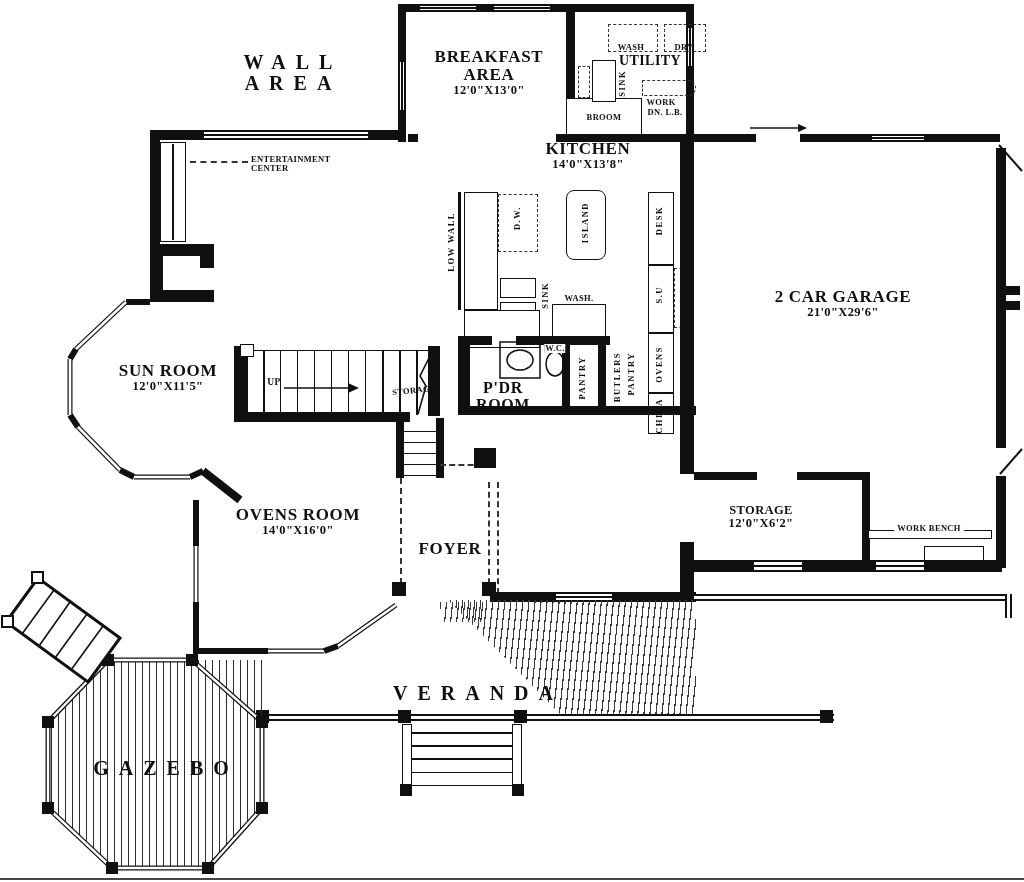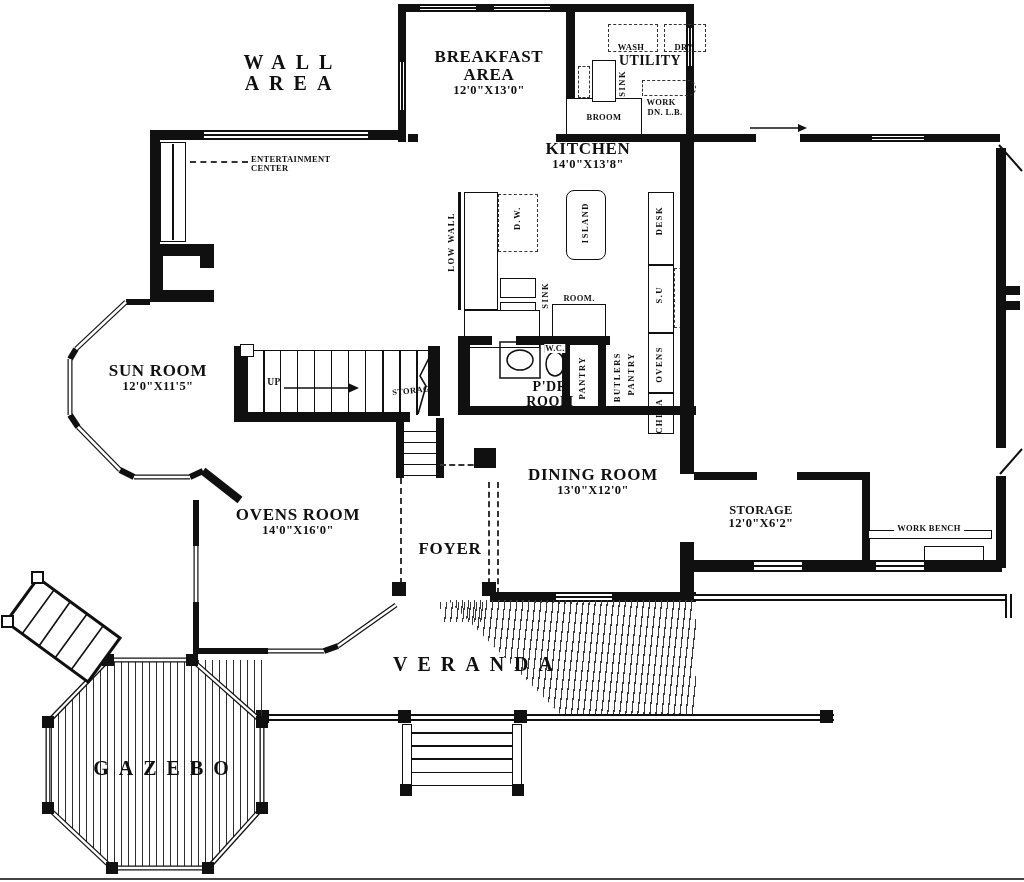--- a/index.html
+++ b/index.html
@@ -286,63 +286,63 @@
     <div>CENTER</div>
   </div>
   <div class="dashT" style="left:190px;top:161px;width:58px"></div>
 
   <div class="lbl big" style="left:588px;top:140px">
     <div>KITCHEN</div>
     <div class="mid">14'0"X13'8"</div>
   </div>
 
 
-
-  <div class="lbl big" style="left:158px;top:362px">
+  <div class="lbl big" style="left:843px;top:288px">
+    <div>2 CAR GARAGE</div>
+    <div class="mid">21'0"X29'6"</div>
+  </div>
+
+  <div class="lbl big" style="left:168px;top:362px">
     <div>SUN ROOM</div>
     <div class="mid">12'0"X11'5"</div>
   </div>
 
   <div class="lbl big" style="left:298px;top:506px">
     <div>OVENS ROOM</div>
     <div class="mid">14'0"X16'0"</div>
   </div>
 
-  <div class="lbl big" style="left:593px;top:466px">
-    <div>DINING ROOM</div>
-    <div class="mid">13'0"X12'0"</div>
-  </div>
 
   <div class="lbl big" style="left:450px;top:540px">FOYER</div>
 
   <div class="lbl mid" style="left:761px;top:504px">
     <div>STORAGE</div>
     <div>12'0"X6'2"</div>
   </div>
 
-  <div class="lbl sm" style="left:550px;top:380px;font-size:14px">
+  <div class="lbl sm" style="left:503px;top:380px;font-size:16px">
     <div>P'DR</div>
     <div>ROOM</div>
   </div>
 
   <div class="vlabel" style="left:446px;top:212px">LOW WALL</div>
   <div class="vlabel" style="left:512px;top:206px">D.W.</div>
   <div class="vlabel" style="left:540px;top:282px">SINK</div>
   <div class="vlabel" style="left:580px;top:202px">ISLAND</div>
-  <div class="lbl sm" style="left:579px;top:294px;background:#fff;padding:0 2px">ROOM.</div>
+  <div class="lbl sm" style="left:579px;top:294px;background:#fff;padding:0 2px">WASH.</div>
   <div class="vlabel" style="left:654px;top:206px">DESK</div>
   <div class="vlabel" style="left:654px;top:286px">S.U</div>
   <div class="vlabel" style="left:654px;top:346px">OVENS</div>
   <div class="vlabel" style="left:654px;top:398px">CHINA</div>
   <div class="vlabel" style="left:612px;top:352px">BUTLERS</div>
   <div class="vlabel" style="left:626px;top:352px">PANTRY</div>
   <div class="vlabel" style="left:577px;top:356px">PANTRY</div>
   <div class="lbl sm" style="left:555px;top:344px;background:#fff;padding:0 1px">W.C.</div>
 
   <div class="lbl sm" style="left:274px;top:378px;font-size:9.5px">UP</div>
   <div class="lbl sm" style="left:414px;top:386px;transform:translateX(-50%) rotate(-6deg)">STORAGE</div>
 
   <div class="lbl sm" style="left:929px;top:524px;background:#fff;padding:0 3px">WORK BENCH</div>
 
-  <div class="lbl huge" style="left:478px;top:654px">VERANDA</div>
+  <div class="lbl huge" style="left:478px;top:683px">VERANDA</div>
   <div class="lbl huge" style="left:166px;top:758px">GAZEBO</div>
 
 </div>
 
 </body></html>

